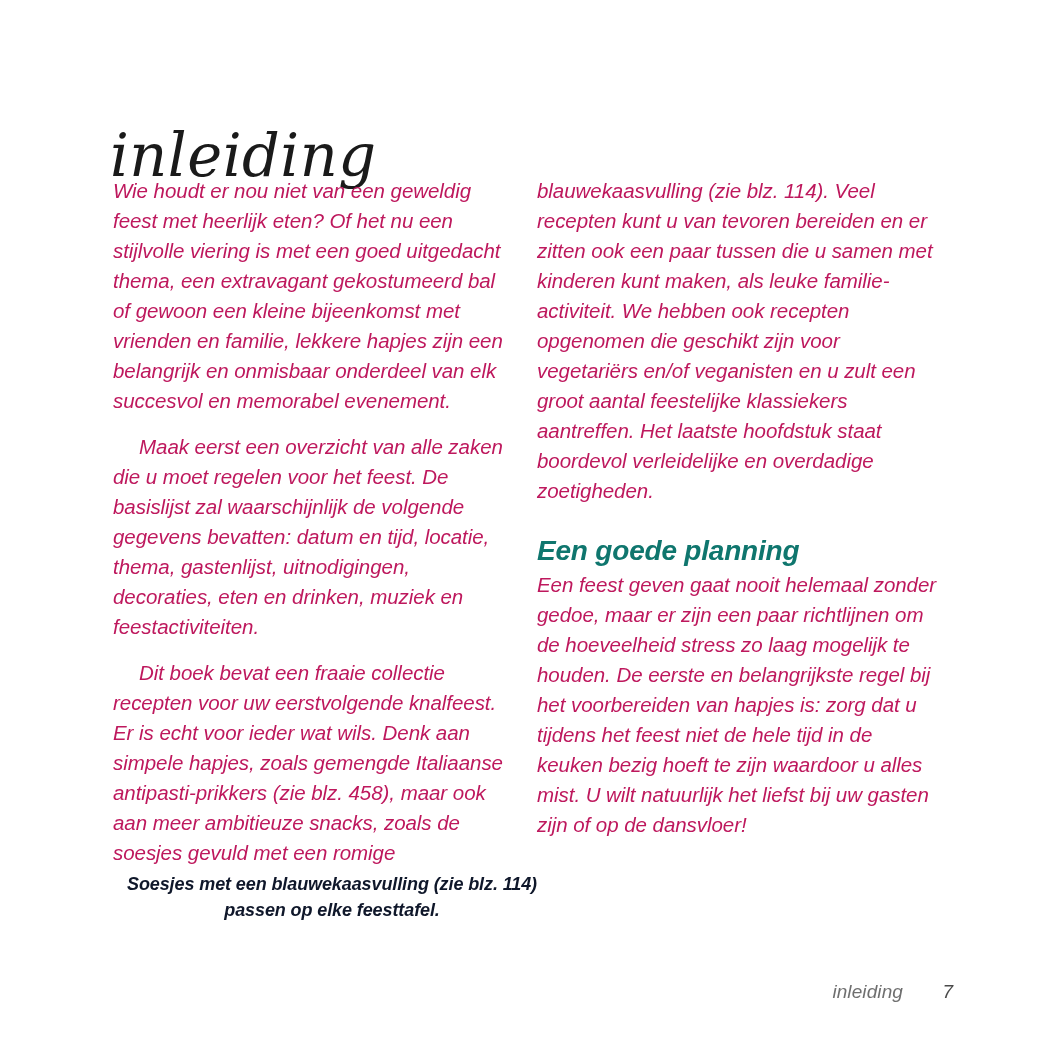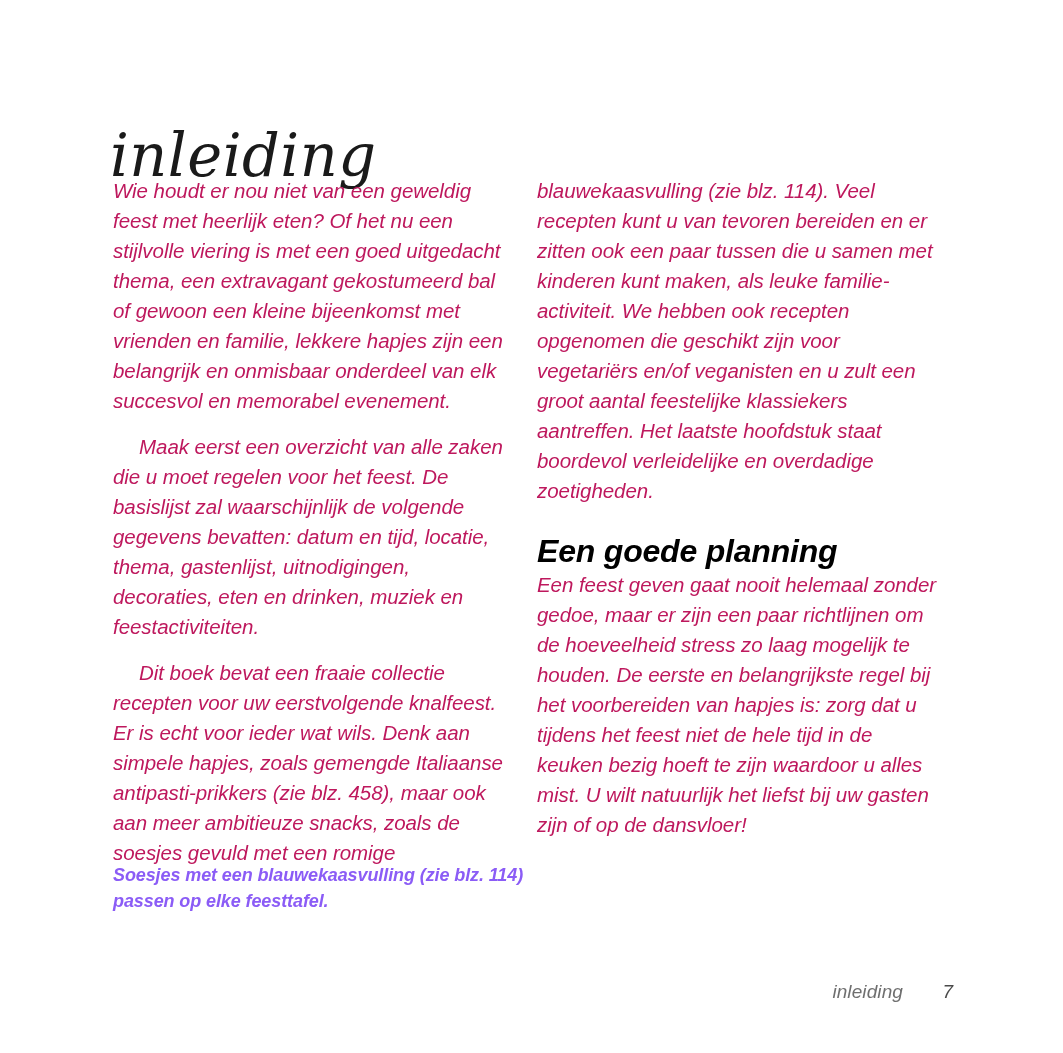--- a/index.html
+++ b/index.html
@@ -65,39 +65,40 @@
   .body-par + .body-par {
     text-indent: 26px;
     margin-top: 16px;
   }
 
   
   .sub-heading {
     margin: 28px 0 2px 0;
     font-family: "Liberation Sans", "DejaVu Sans", sans-serif;
     font-weight: bold;
-    font-size: 32px;
+    font-size: 28px;
     line-height: 34px;
-    color: #000000;
+    color: #0f766e;
     letter-spacing: -0.2px;
   }
 
   
   .caption {
     position: absolute;
     left: 113px;
     top: 862px;
     width: 420px;
-    margin: 0;
+    margin: 9px;
     font-family: "Liberation Sans", "DejaVu Sans", sans-serif;
     font-weight: bold;
     font-size: 18px;
     line-height: 26px;
-    color: #8b5cf6;
+    color: #0f172a;
     letter-spacing: -0.1px;
+    text-align: center;
   }
 
   
   .footer {
     position: absolute;
     left: 0;
     top: 980px;
     width: 953px;
     display: flex;
     justify-content: flex-end;

